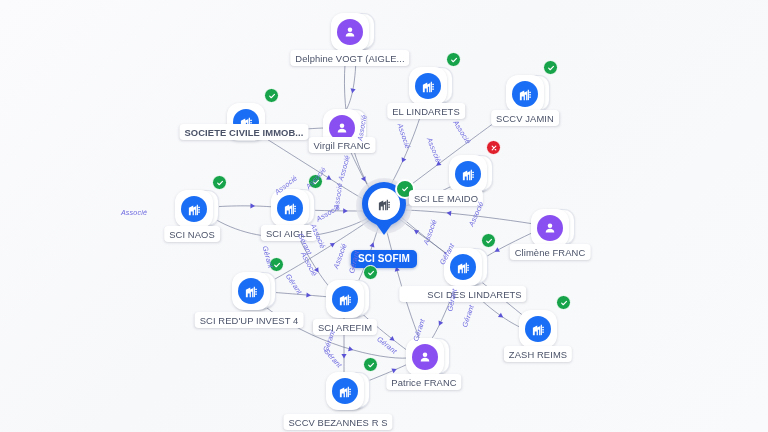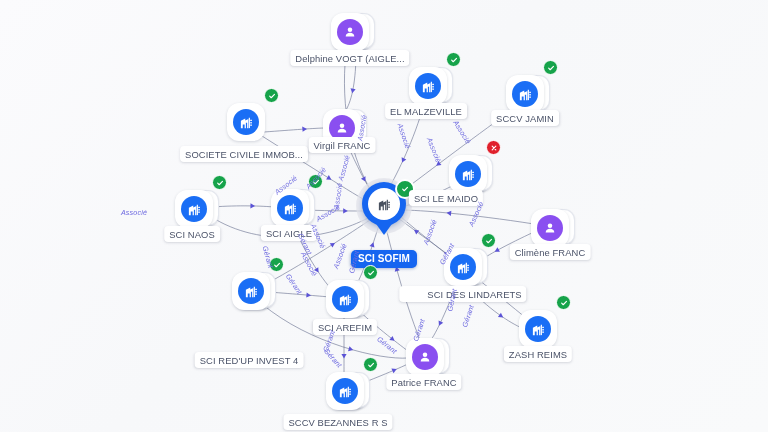--- a/index.html
+++ b/index.html
@@ -272,21 +272,21 @@
               <rect x="18" y="15.2" width="2.6" height="2.1" fill="#ffffff"></rect>
             </svg>
           </div>
           <div class="badge ok">
             <svg width="8" height="8" viewBox="0 0 24 24" aria-hidden="true">
               <path d="M5 12.6l4.6 4.6L19.4 7.4" stroke="#ffffff" stroke-width="3.4" fill="none" stroke-linecap="round" stroke-linejoin="round"></path>
             </svg>
           </div>
         </div>
       </div>
-      <div class="label" style="left: 244px; top: 146px;">SOCIETE CIVILE IMMOB...</div>
+      <div class="label" style="left: 244px; top: 124px; font-weight: bold;">SOCIETE CIVILE IMMOB...</div>
       <div class="node" style="left: 342px; top: 128px;">
         <div class="stack s3"></div>
         <div class="stack s2"></div>
         <div class="stack s1"></div>
         <div class="card">
           <div class="disc person">
             <svg width="14" height="14" viewBox="0 0 24 24" aria-hidden="true">
               <circle cx="12" cy="8" r="3.9" fill="#ffffff"></circle>
               <path fill="#ffffff" d="M4.6 19.6c0-4 3.4-6.2 7.4-6.2s7.4 2.2 7.4 6.2z"></path>
             </svg>
@@ -308,21 +308,21 @@
               <rect x="18" y="15.2" width="2.6" height="2.1" fill="#ffffff"></rect>
             </svg>
           </div>
           <div class="badge ok">
             <svg width="8" height="8" viewBox="0 0 24 24" aria-hidden="true">
               <path d="M5 12.6l4.6 4.6L19.4 7.4" stroke="#ffffff" stroke-width="3.4" fill="none" stroke-linecap="round" stroke-linejoin="round"></path>
             </svg>
           </div>
         </div>
       </div>
-      <div class="label" style="left: 426px; top: 103px;">EL MALZEVILLE</div>
+      <div class="label" style="left: 426px; top: 103px;">EL LINDARETS</div>
       <div class="node" style="left: 525px; top: 94px;">
         <div class="stack s3"></div>
         <div class="stack s2"></div>
         <div class="stack s1"></div>
         <div class="card">
           <div class="disc company">
             <svg width="15" height="15" viewBox="0 0 24 24" aria-hidden="true">
               <path fill="#ffffff" d="M3 21V9.2l7-3.6v3.1l5-2.4V21h-2v-8.5h-2V21H9v-6H6v6H3z"></path>
               <rect x="15.6" y="4.4" width="1.9" height="16.6" fill="#ffffff"></rect>
               <rect x="18" y="7.6" width="2.6" height="2.1" fill="#ffffff"></rect>
@@ -454,21 +454,21 @@
               <rect x="18" y="15.2" width="2.6" height="2.1" fill="#ffffff"></rect>
             </svg>
           </div>
           <div class="badge ok">
             <svg width="8" height="8" viewBox="0 0 24 24" aria-hidden="true">
               <path d="M5 12.6l4.6 4.6L19.4 7.4" stroke="#ffffff" stroke-width="3.4" fill="none" stroke-linecap="round" stroke-linejoin="round"></path>
             </svg>
           </div>
         </div>
       </div>
-      <div class="label" style="left: 249px; top: 312px; margin-top: 40px;">SCI RED'UP INVEST 4</div>
+      <div class="label" style="left: 249px; top: 312px;">SCI RED'UP INVEST 4</div>
       <div class="node" style="left: 345px; top: 299px;">
         <div class="stack s3"></div>
         <div class="stack s2"></div>
         <div class="stack s1"></div>
         <div class="card">
           <div class="disc company">
             <svg width="15" height="15" viewBox="0 0 24 24" aria-hidden="true">
               <path fill="#ffffff" d="M3 21V9.2l7-3.6v3.1l5-2.4V21h-2v-8.5h-2V21H9v-6H6v6H3z"></path>
               <rect x="15.6" y="4.4" width="1.9" height="16.6" fill="#ffffff"></rect>
               <rect x="18" y="7.6" width="2.6" height="2.1" fill="#ffffff"></rect>

